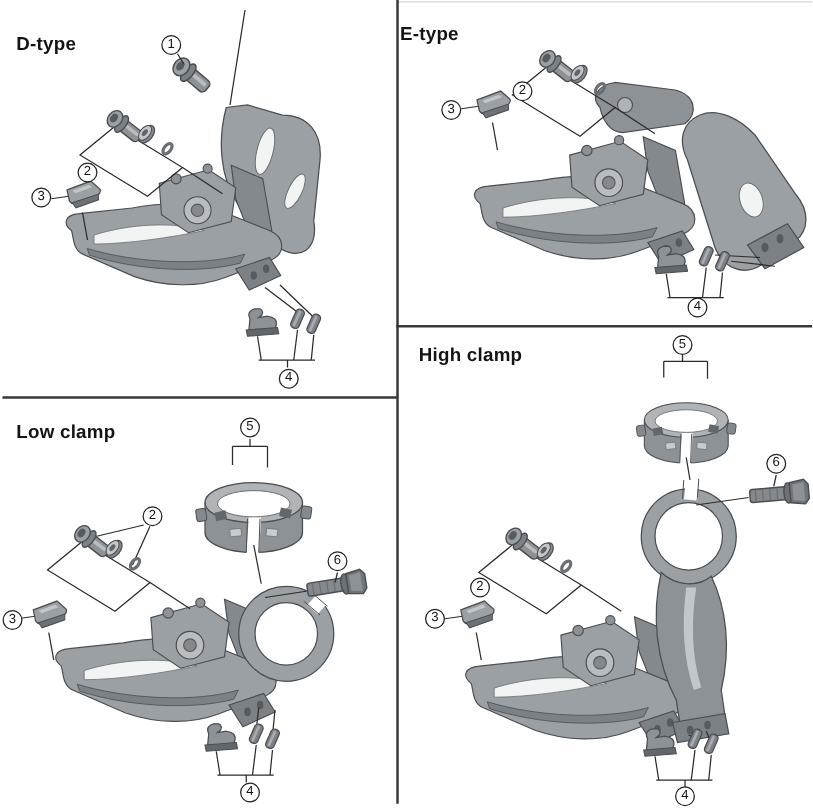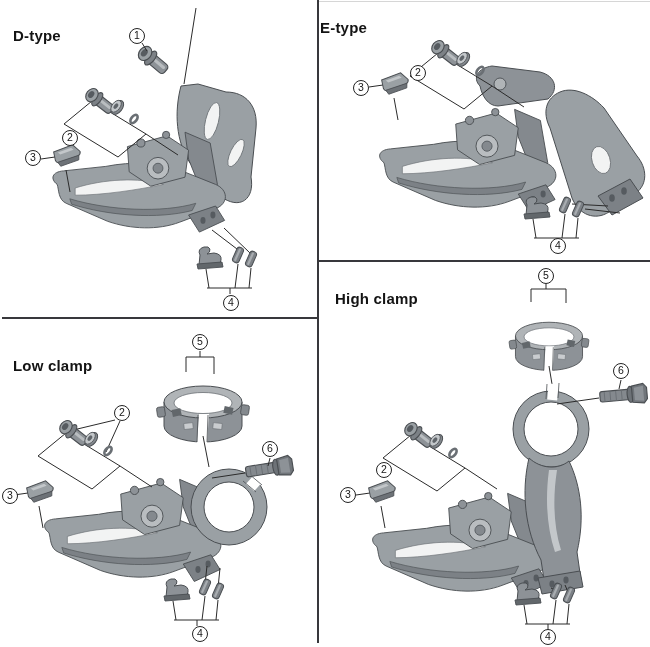--- a/index.html
+++ b/index.html
@@ -185,22 +185,22 @@
     <g>
       <path d="M318,1.5 L650,1.5" stroke="#d6d6d6" stroke-width="1"></path>
       <path d="M318,0 L318,643" stroke="#38383c" stroke-width="2"></path>
       <path d="M317,261 L650,261" stroke="#38383c" stroke-width="2"></path>
       <path d="M2,318 L318,318" stroke="#38383c" stroke-width="2"></path>
     </g>
   </svg>
 
   <div class="panel-title" style="left:13px;top:27px">D-type</div>
   <div class="panel-title" style="left:320px;top:19px">E-type</div>
-  <div class="panel-title" style="left:13px;top:357px">Low clamp</div>
-  <div class="panel-title" style="left:335px;top:290px">High clamp</div>
+  <div class="panel-title" style="left:13px;top:337px">Low clamp</div>
+  <div class="panel-title" style="left:335px;top:276px">High clamp</div>
 
   <div class="callout" style="left:129px;top:28px">1</div>
   <div class="callout" style="left:62px;top:130px">2</div>
   <div class="callout" style="left:25px;top:150px">3</div>
   <div class="callout" style="left:223px;top:295px">4</div>
 
   <div class="callout" style="left:410px;top:65px">2</div>
   <div class="callout" style="left:353px;top:80px">3</div>
   <div class="callout" style="left:550px;top:238px">4</div>
 

